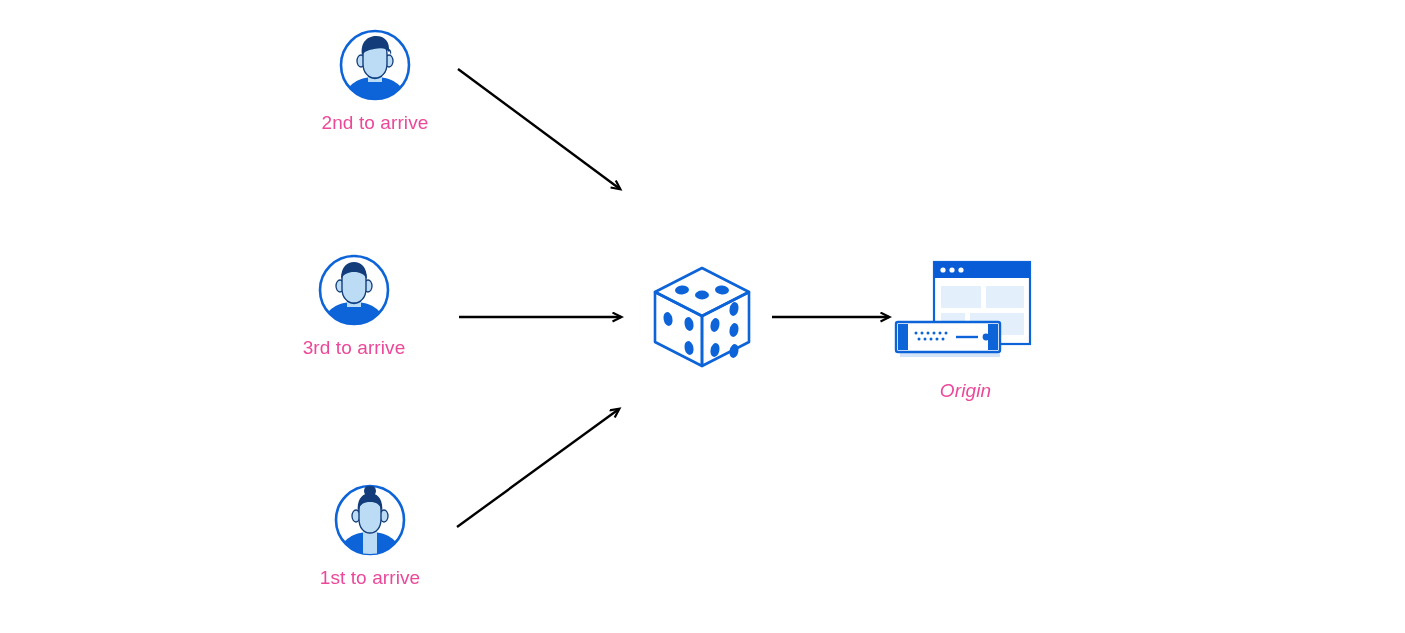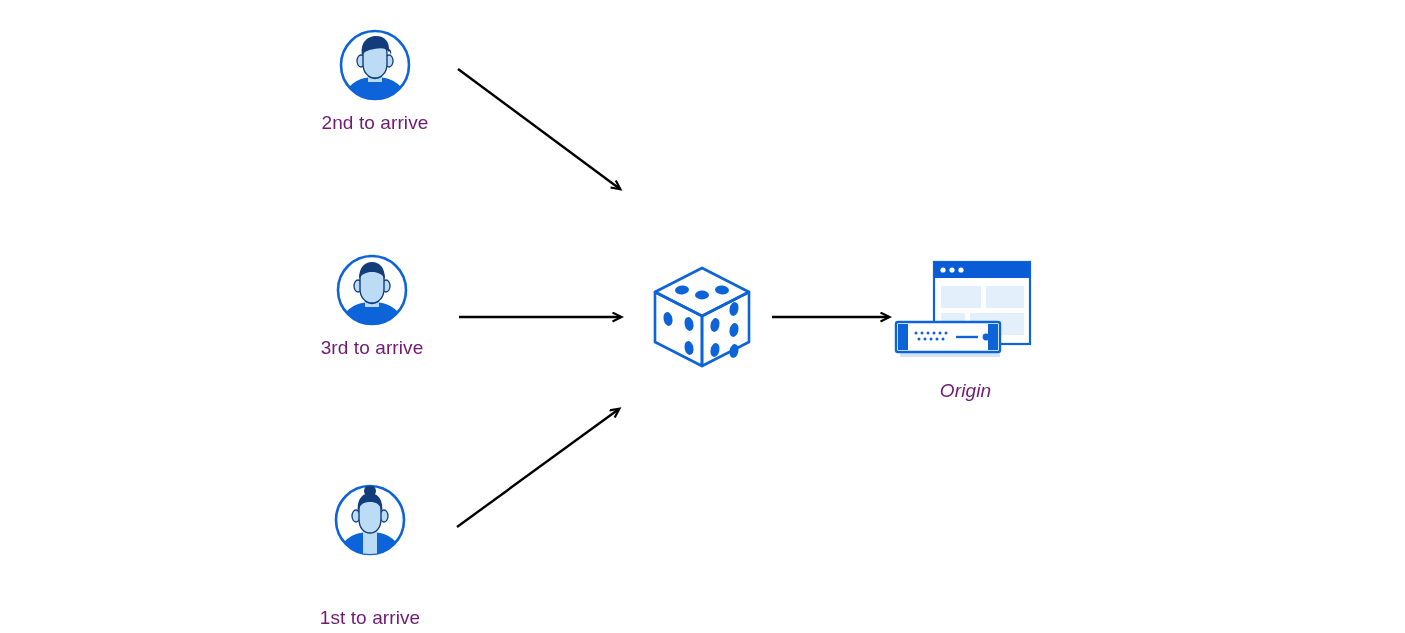--- a/index.html
+++ b/index.html
@@ -24,37 +24,37 @@
     flex-direction: column;
     align-items: center;
   }
   .icon-wrap {
     position: relative;
     line-height: 0;
   }
   .node-label {
     margin-top: 10px;
     font-size: 19px;
-    color: #701a75;
+    color: #ec4899;
     font-family: "Liberation Sans", sans-serif;
     white-space: nowrap;
     letter-spacing: 0.1px;
   }
   .arrow-layer {
     position: absolute;
     left: 0;
     top: 0;
     width: 1405px;
     height: 633px;
     pointer-events: none;
   }
   
   #user-top    { left: 305px; top: 28px;  width: 140px; }
-  #user-mid    { left: 302px; top: 253px; width: 140px; }
-  #user-bottom { left: 300px; top: 483px; width: 140px; gap: 40px; }
+  #user-mid    { left: 284px; top: 253px; width: 140px; }
+  #user-bottom { left: 300px; top: 483px; width: 140px; }
   #dice-node   { left: 648px; top: 262px; width: 108px; }
   #origin-node { left: 888px; top: 252px; width: 155px; font-style: italic; }
   .node .icon-wrap.avatar { width: 74px; height: 74px; }
 </style>
 </head>
 <body>
 
 <div id="canvas">
 
   <svg class="arrow-layer" viewBox="0 0 1405 633" width="1405" height="633">

